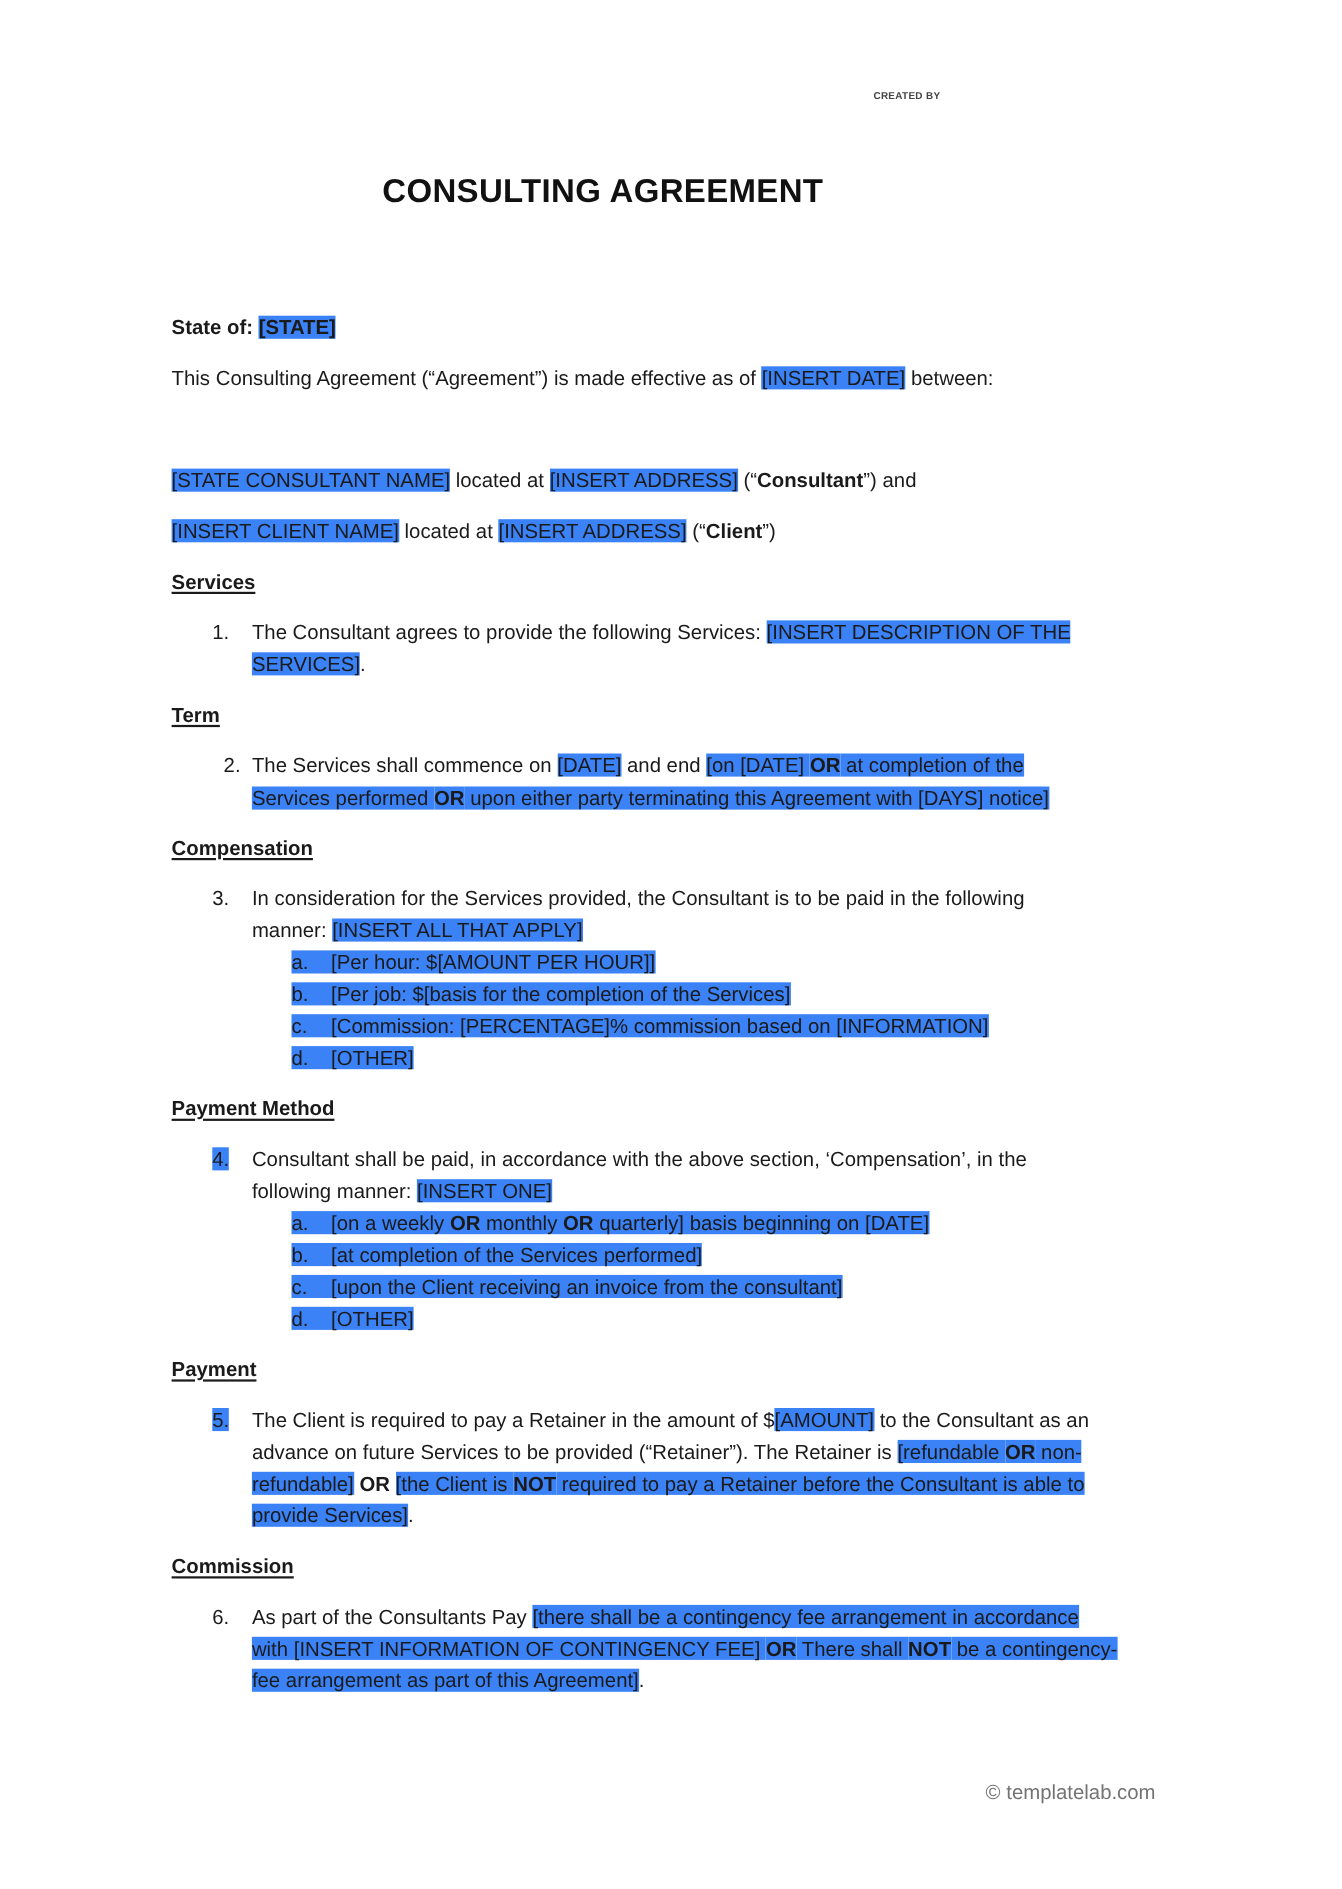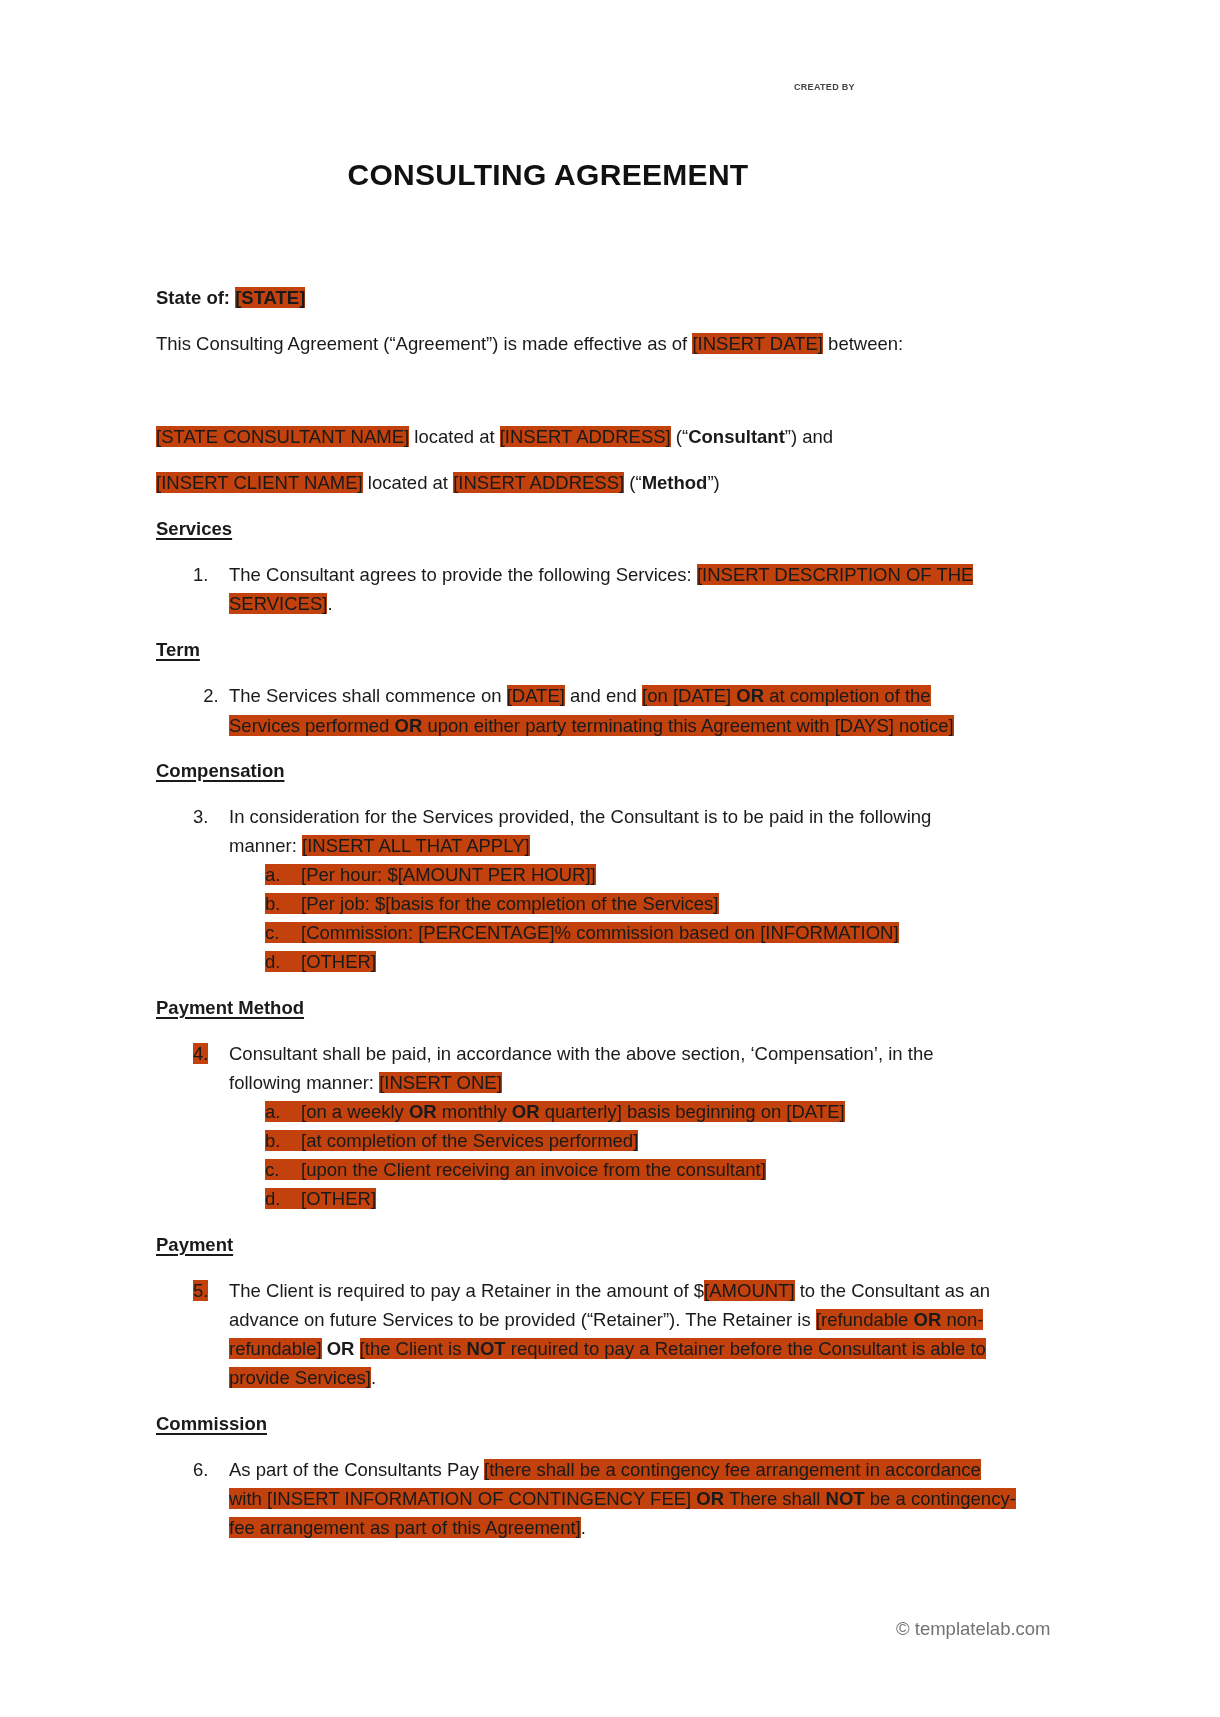--- a/index.html
+++ b/index.html
@@ -8,21 +8,21 @@
   .logo { position: absolute; left: 790px; top: 82px; width: 290px; height: 60px; }
   .logo .created { position: absolute; left: 4px; top: 0; font-size: 9px; font-weight: bold;
                    color: #444; letter-spacing: 0.3px; }
   .logo .brand { position: absolute; left: 0; top: 6px; font-size: 46px; font-weight: bold;
                  letter-spacing: -2px; line-height: 1; }
   .logo .brand .t1 { color: #3a3a3a; }
   .logo .brand .t2 { color: #e31e24; letter-spacing: 0px; }
   .title { position: absolute; left: 0; width: 1096px; top: 158px; text-align: center;
            font-size: 30px; font-weight: bold; color: #111; letter-spacing: 0.3px; }
   .line { position: absolute; font-size: 18.5px; line-height: 27px; white-space: nowrap; }
-  .hl { background: #c2410c; }
+  .hl { background: #3b82f6; }
   .b { font-weight: bold; }
   .heading { font-weight: bold; text-decoration: underline; text-decoration-thickness: 2px;
              text-underline-offset: 3px; }
   .num { display: inline-block; width: 36px; }
   .sub { display: inline-block; width: 36px; }
   .footer { position: absolute; left: 896px; top: 1618px; font-size: 18.5px; color: #737373; }
 </style>
 </head>
 <body>
 
@@ -34,21 +34,21 @@
 
 <div class="line b" style="left:156px; top:284px;">
   <span>State of:</span>
   <span class="hl">[STATE]</span>
 </div>
 
 <div class="line" style="left:156px; top:330px;"><span>This Consulting Agreement (“Agreement”) is made effective as of </span><span class="hl">[INSERT DATE]</span><span> between:</span></div>
 
 <div class="line" style="left:156px; top:423px;"><span class="hl">[STATE CONSULTANT NAME]</span><span> located at </span><span class="hl">[INSERT ADDRESS]</span><span> (“</span><span class="b">Consultant</span><span>”) and</span></div>
 
-<div class="line" style="left:156px; top:469px;"><span class="hl">[INSERT CLIENT NAME]</span><span> located at </span><span class="hl">[INSERT ADDRESS]</span><span> (“</span><span class="b">Method</span><span>”)</span></div>
+<div class="line" style="left:156px; top:469px;"><span class="hl">[INSERT CLIENT NAME]</span><span> located at </span><span class="hl">[INSERT ADDRESS]</span><span> (“</span><span class="b">Client</span><span>”)</span></div>
 
 <div class="line heading" style="left:156px; top:515px;">Services</div>
 <div class="line" style="left:193px; top:561px;"><span class="num">1.</span><span>The Consultant agrees to provide the following Services: </span><span class="hl">[INSERT DESCRIPTION OF THE</span></div>
 <div class="line" style="left:229px; top:590px;"><span class="hl">SERVICES]</span><span>.</span></div>
 
 <div class="line heading" style="left:156px; top:636px;">Term</div>
 <div class="line" style="left:193px; top:682px;text-align:center;"><span class="num">2.</span><span>The Services shall commence on </span><span class="hl">[DATE]</span><span> and end </span><span class="hl">[on [DATE] </span><span class="hl b">OR</span><span class="hl"> at completion of the</span></div>
 <div class="line" style="left:229px; top:712px;"><span class="hl">Services performed </span><span class="hl b">OR</span><span class="hl"> upon either party terminating this Agreement with [DAYS] notice]</span></div>
 
 <div class="line heading" style="left:156px; top:757px;">Compensation</div>

